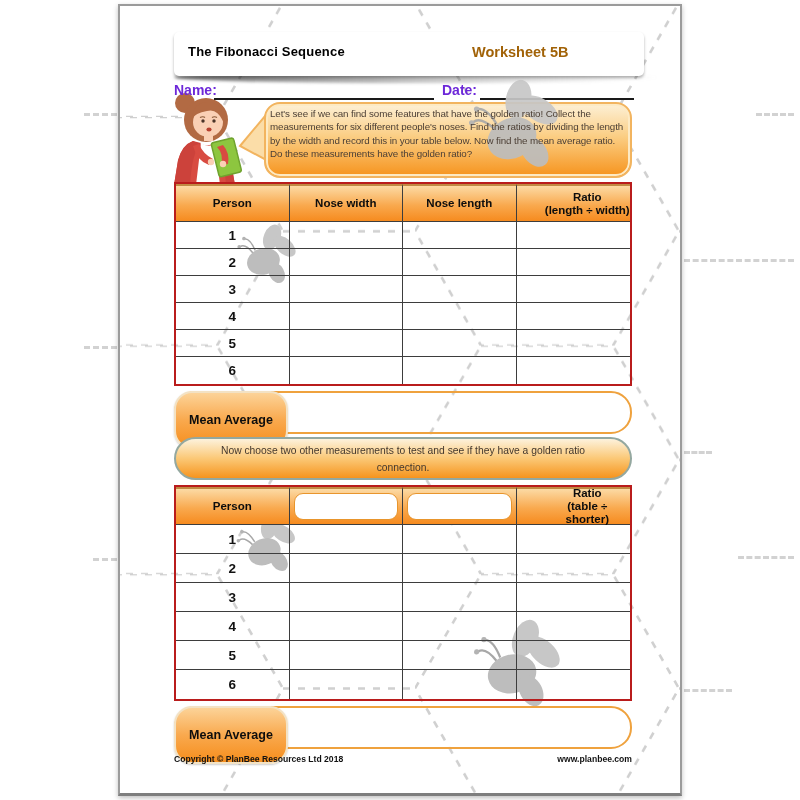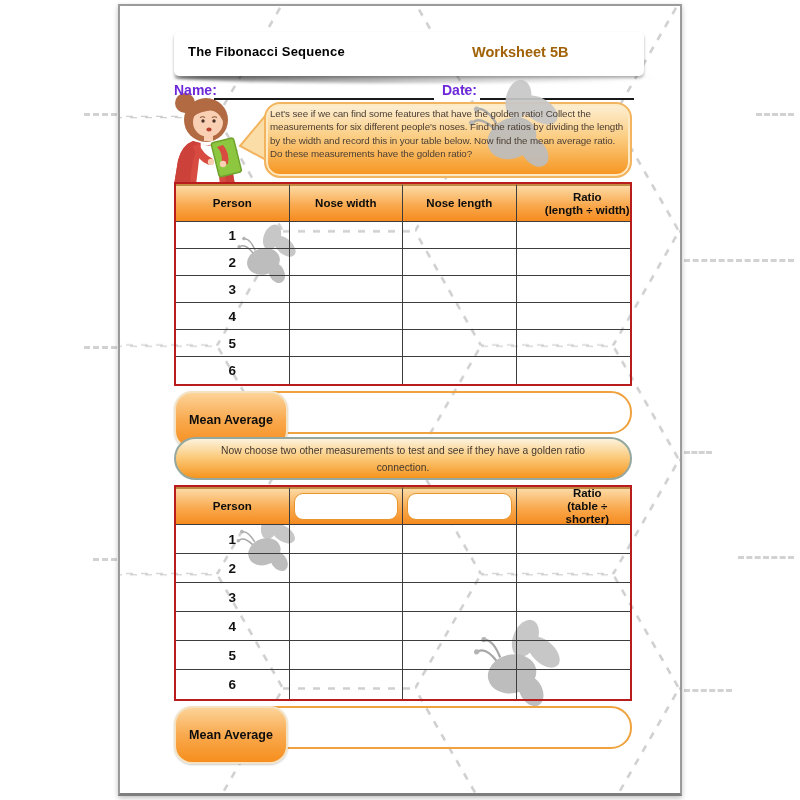--- a/index.html
+++ b/index.html
@@ -294,15 +294,19 @@
       <div class="td last-row"></div>
       <div class="td last-row"></div>
       <div class="td last-row"></div>
     </div>
 
     <div id="mean2" class="mean-wrap">
       <div class="mean-box"></div>
       <div class="mean-btn">Mean Average</div>
     </div>
 
+    <div id="footer">
+      <span>Copyright © PlanBee Resources Ltd 2018</span>
+      <span>www.planbee.com</span>
+    </div>
 
   </div>
 </div>
 
 </body></html>

